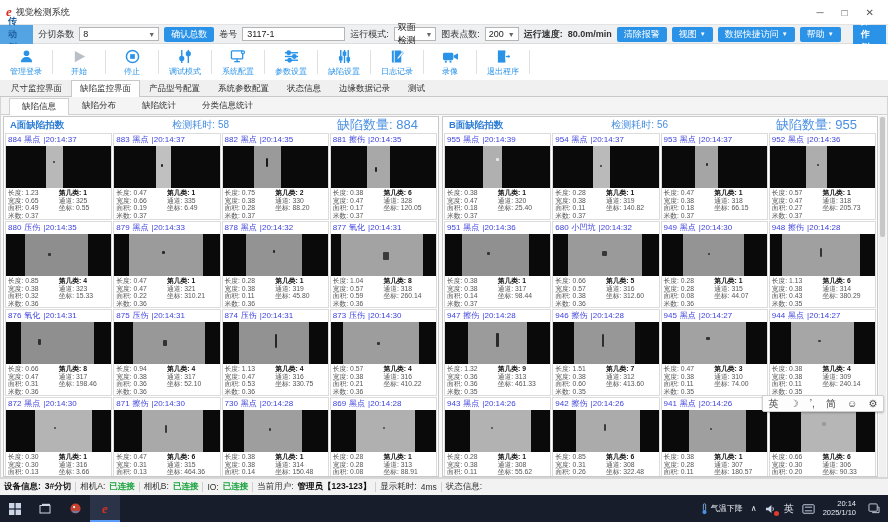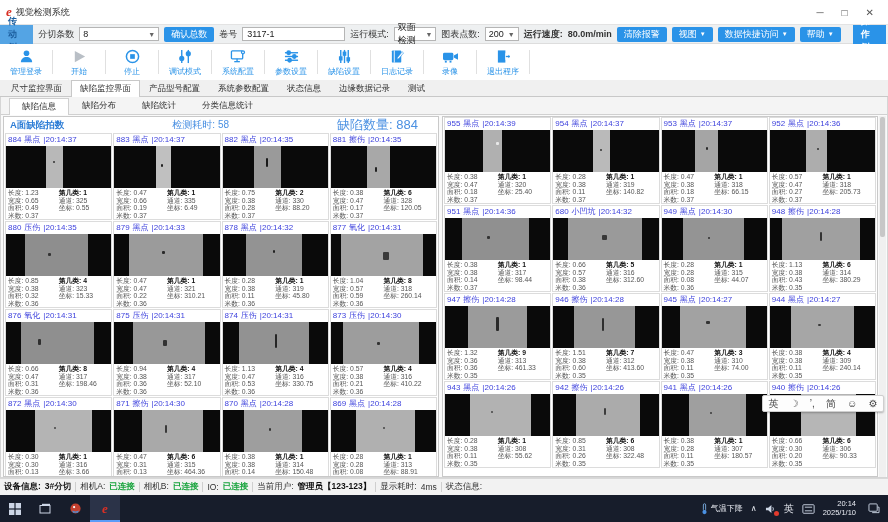--- a/index.html
+++ b/index.html
@@ -616,21 +616,21 @@
       </div>
       <div class="col">
         <div class="cls-line i-cls">第几类: 6</div>
         <div class="i-ch">通道: 315</div>
         <div class="i-co">坐标: 464.36</div>
       </div>
     </div>
   </div>
           <div class="cell">
     <div class="cell-head">
-      <span>870</span>
+      <span>730</span>
       <span>黑点</span>
       <span>|20:14:28</span>
     </div>
     <div class="cell-img">
       <div class="stripe" style="left: 20%; width: 56%; background: rgb(158, 158, 158);"></div>
       <div class="mark" style="left: 44%; top: 44%; width: 2px; height: 3px; background: rgb(51, 51, 51);"></div>
     </div>
     <div class="cell-info">
       <div class="col">
         <div class="i-len">长度: 0.38</div>
@@ -665,20 +665,25 @@
       <div class="col">
         <div class="cls-line i-cls">第几类: 1</div>
         <div class="i-ch">通道: 313</div>
         <div class="i-co">坐标: 88.91</div>
       </div>
     </div>
   </div>
         </div>
     </div>
     <div class="panel">
+      <div class="panel-head">
+        <span class="panel-title">B面缺陷拍数</span>
+        <span class="panel-mid"><span>检测耗时:</span> <span>56</span></span>
+        <span class="panel-count"><span>缺陷数量:</span> <span>955</span></span>
+      </div>
       <div class="cell-grid">
           <div class="cell">
     <div class="cell-head">
       <span>955</span>
       <span>黑点</span>
       <span>|20:14:39</span>
     </div>
     <div class="cell-img">
       <div class="stripe" style="left: 36%; width: 18%; background: rgb(176, 176, 176);"></div>
       <div class="mark" style="left: 48%; top: 28%; width: 3px; height: 3px; background: rgb(232, 232, 232);"></div>

